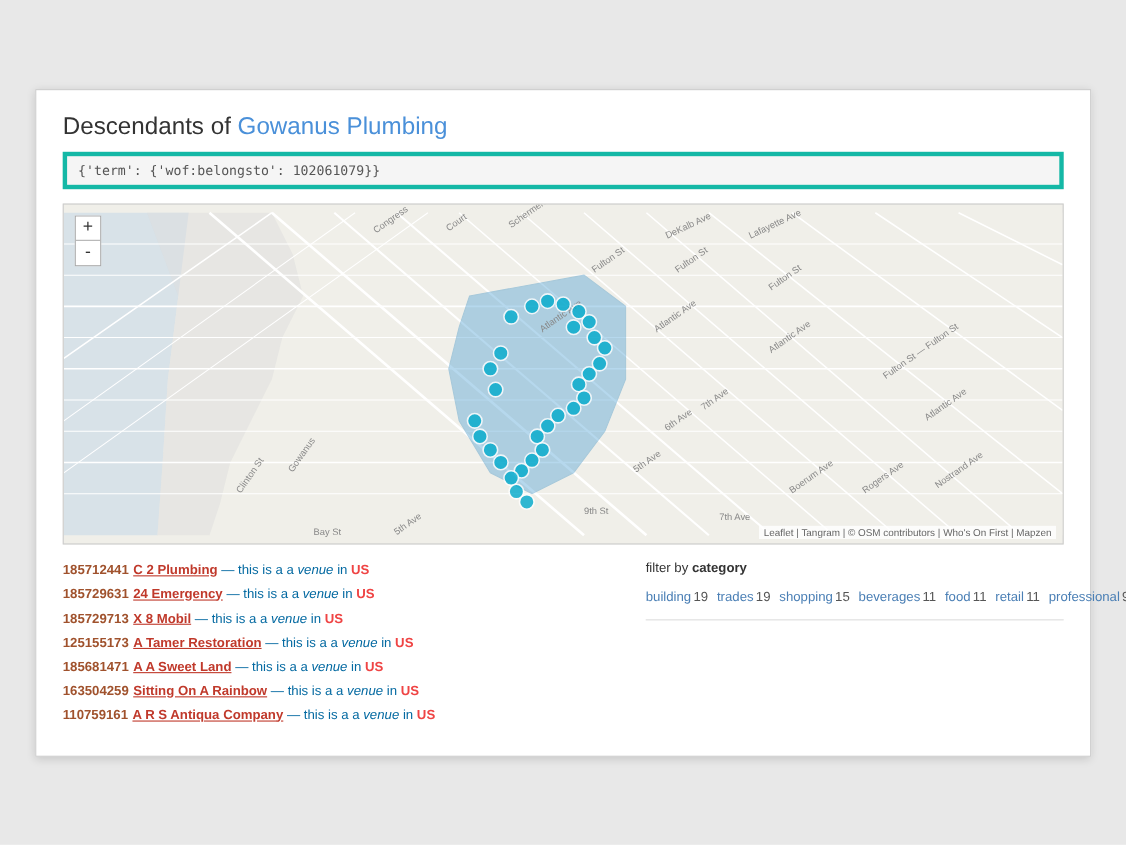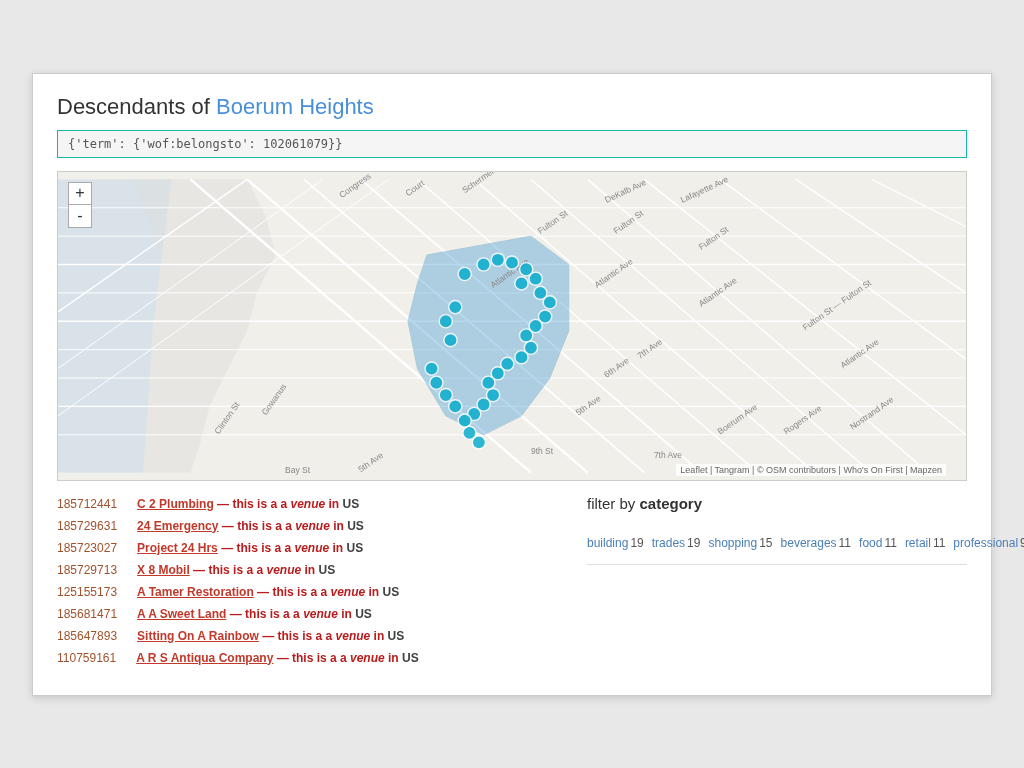--- a/index.html
+++ b/index.html
@@ -22,21 +22,21 @@
       font-size: 22px;
       font-weight: normal;
       color: #333;
       margin-bottom: 10px;
     }
     .title-highlight {
       color: #4a90d9;
     }
     .query-box {
       background: #f5f5f5;
-      border: 1px solid #14b8a6;
+      border: 4px solid #14b8a6;
       padding: 6px 10px;
       font-size: 12px;
       color: #555;
       font-family: monospace;
       margin-bottom: 13px;
       width: 100%;
     }
     .map-container {
       width: 100%;
       height: 310px;
@@ -72,65 +72,65 @@
       cursor: pointer;
       font-size: 16px;
       line-height: 1;
       text-align: center;
       color: #333;
     }
     .map-btn:last-child { border-bottom: none; }
     .map-attribution {
       position: absolute;
       bottom: 4px;
-      right: 20px;
+      right: 6px;
       font-size: 9px;
       color: #666;
       background: rgba(255,255,255,0.8);
       padding: 1px 4px;
     }
 
     .content-row {
       display: flex;
       gap: 20px;
     }
     .listings {
       flex: 1;
       font-size: 12px;
     }
     .listing-item {
       margin-bottom: 4px;
       line-height: 1.5;
     }
     .listing-id {
       color: #a0522d;
-      margin-right: 20px;
+      margin-right: 4px;
+      font-weight: bold;
     }
     .listing-name {
       color: #c0392b;
       font-weight: bold;
     }
     .listing-desc {
-      color: #b91c1c;
-      font-weight: bold;
+      color: #0369a1;
     }
     .listing-us {
       font-weight: bold;
-      color: #404040;
+      color: #ef4444;
       text-align: right;
     }
 
     .filter-panel {
       width: 380px;
       font-size: 12px;
     }
     .filter-title {
-      font-size: 15px;
+      font-size: 12px;
       color: #333;
-      margin-bottom: 20px;
+      margin-bottom: 8px;
       font-weight: normal;
     }
     .filter-title strong {
       font-weight: bold;
     }
     .filter-tags {
       line-height: 1.9;
     }
     .tag-link {
       color: #4a7fb5;
@@ -145,21 +145,21 @@
       border: none;
       border-top: 1px solid #ddd;
       margin-top: 10px;
     }
   </style>
 </head>
 <body>
 
 <div class="container">
   <h1 class="title">
-    <span>Descendants of </span><span class="title-highlight">Boerum Heights</span>
+    <span>Descendants of </span><span class="title-highlight">Gowanus Plumbing</span>
   </h1>
   <div class="query-box">{'term': {'wof:belongsto': 102061079}}</div>
 
   <div class="map-container">
 
     <svg class="map-svg" viewBox="0 0 960 310" xmlns="http://www.w3.org/2000/svg">
 
       <rect width="960" height="310" fill="#f0efe9"></rect>
 
       <path d="M0,0 L120,0 L110,80 L100,160 L95,240 L90,310 L0,310 Z" fill="#c8d8e8" opacity="0.6"></path>
@@ -257,25 +257,24 @@
       <button class="map-btn">+</button>
       <button class="map-btn">-</button>
     </div>
     <div class="map-attribution">Leaflet | Tangram | © OSM contributors | Who's On First | Mapzen</div>
   </div>
 
   <div class="content-row">
     <div class="listings" id="listings-container">
     <div class="listing-item"><span class="listing-id">185712441</span><a class="listing-name" href="#">C 2 Plumbing</a><span class="listing-desc"> — this is a a <em>venue</em> in </span><span class="listing-us">US</span></div>
         <div class="listing-item"><span class="listing-id">185729631</span><a class="listing-name" href="#">24 Emergency</a><span class="listing-desc"> — this is a a <em>venue</em> in </span><span class="listing-us">US</span></div>
-        <div class="listing-item"><span class="listing-id">185723027</span><a class="listing-name" href="#">Project 24 Hrs</a><span class="listing-desc"> — this is a a <em>venue</em> in </span><span class="listing-us">US</span></div>
         <div class="listing-item"><span class="listing-id">185729713</span><a class="listing-name" href="#">X 8 Mobil</a><span class="listing-desc"> — this is a a <em>venue</em> in </span><span class="listing-us">US</span></div>
         <div class="listing-item"><span class="listing-id">125155173</span><a class="listing-name" href="#">A Tamer Restoration</a><span class="listing-desc"> — this is a a <em>venue</em> in </span><span class="listing-us">US</span></div>
         <div class="listing-item"><span class="listing-id">185681471</span><a class="listing-name" href="#">A A Sweet Land</a><span class="listing-desc"> — this is a a <em>venue</em> in </span><span class="listing-us">US</span></div>
-        <div class="listing-item"><span class="listing-id">185647893</span><a class="listing-name" href="#">Sitting On A Rainbow</a><span class="listing-desc"> — this is a a <em>venue</em> in </span><span class="listing-us">US</span></div>
+        <div class="listing-item"><span class="listing-id">163504259</span><a class="listing-name" href="#">Sitting On A Rainbow</a><span class="listing-desc"> — this is a a <em>venue</em> in </span><span class="listing-us">US</span></div>
         <div class="listing-item"><span class="listing-id">110759161</span><a class="listing-name" href="#">A R S Antiqua Company</a><span class="listing-desc"> — this is a a <em>venue</em> in </span><span class="listing-us">US</span></div>
       </div>
 
     <div class="filter-panel">
       <div class="filter-title">
         <span>filter by </span><strong>category</strong>
       </div>
       <div class="filter-tags" id="filter-tags-container">
       <span><a class="tag-link" href="#">building</a><span class="tag-count">19</span></span><span><a class="tag-link" href="#">trades</a><span class="tag-count">19</span></span><span><a class="tag-link" href="#">shopping</a><span class="tag-count">15</span></span><span><a class="tag-link" href="#">beverages</a><span class="tag-count">11</span></span><span><a class="tag-link" href="#">food</a><span class="tag-count">11</span></span><span><a class="tag-link" href="#">retail</a><span class="tag-count">11</span></span><span><a class="tag-link" href="#">professional</a><span class="tag-count">9</span></span></div>
       <hr class="filter-divider">

